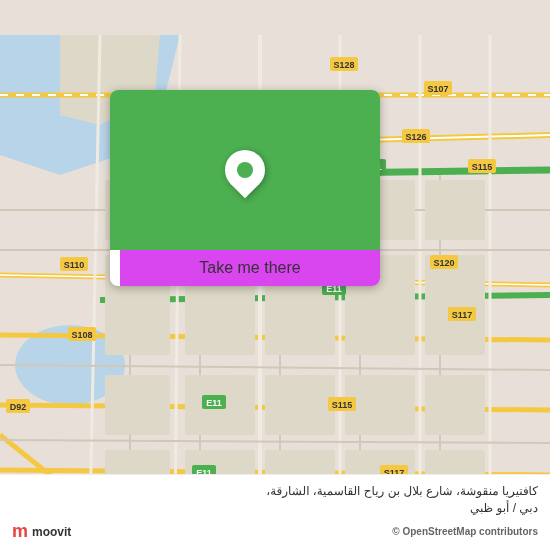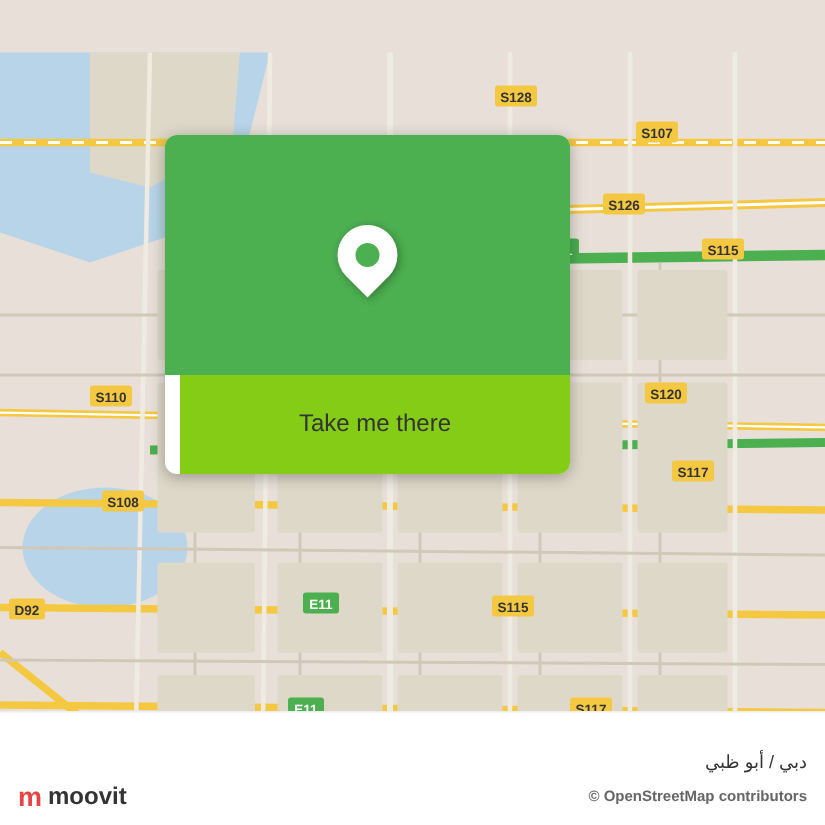--- a/index.html
+++ b/index.html
@@ -71,22 +71,22 @@
       height: 16px;
       background: #4caf50;
       border-radius: 50%;
       position: absolute;
       top: 50%;
       left: 50%;
       transform: translate(-50%, -50%);
     }
 
     #card-action-section {
-      padding: 24px 20px;
-      background: #84cc16;
+      padding: 9px 20px;
+      background: #d946ef;
       display: flex;
       align-items: center;
       justify-content: center;
       margin-left: 10px;
     }
 
     #take-me-there-btn {
       background: none;
       border: none;
       font-size: 16px;
@@ -129,21 +129,21 @@
       gap: 4px;
     }
 
     .moovit-m {
       font-size: 18px;
       font-weight: bold;
       color: #e84444;
     }
 
     .moovit-text {
-      font-size: 16px;
+      font-size: 12px;
       font-weight: bold;
       color: #333;
     }
 
     .openstreetmap-attr {
       font-size: 10px;
       color: #666;
       margin-left: auto;
       font-weight: bold;
     }
@@ -278,21 +278,21 @@
       </div>
       <div id="card-action-section">
         <button id="take-me-there-btn">Take me there</button>
       </div>
     </div>
 
   </div>
 
   <div id="bottom-bar">
     <div id="location-text">
-      <br>
+      <span>كافتيريا منقوشة، شارع بلال بن رياح القاسمية، الشارقة،</span><br>
       <span>دبي / أبو ظبي</span>
     </div>
     <div id="attribution-row">
       <div id="moovit-logo">
         <span class="moovit-m">m</span>
         <span class="moovit-text">moovit</span>
       </div>
       <span class="openstreetmap-attr">© OpenStreetMap contributors</span>
     </div>
   </div>

